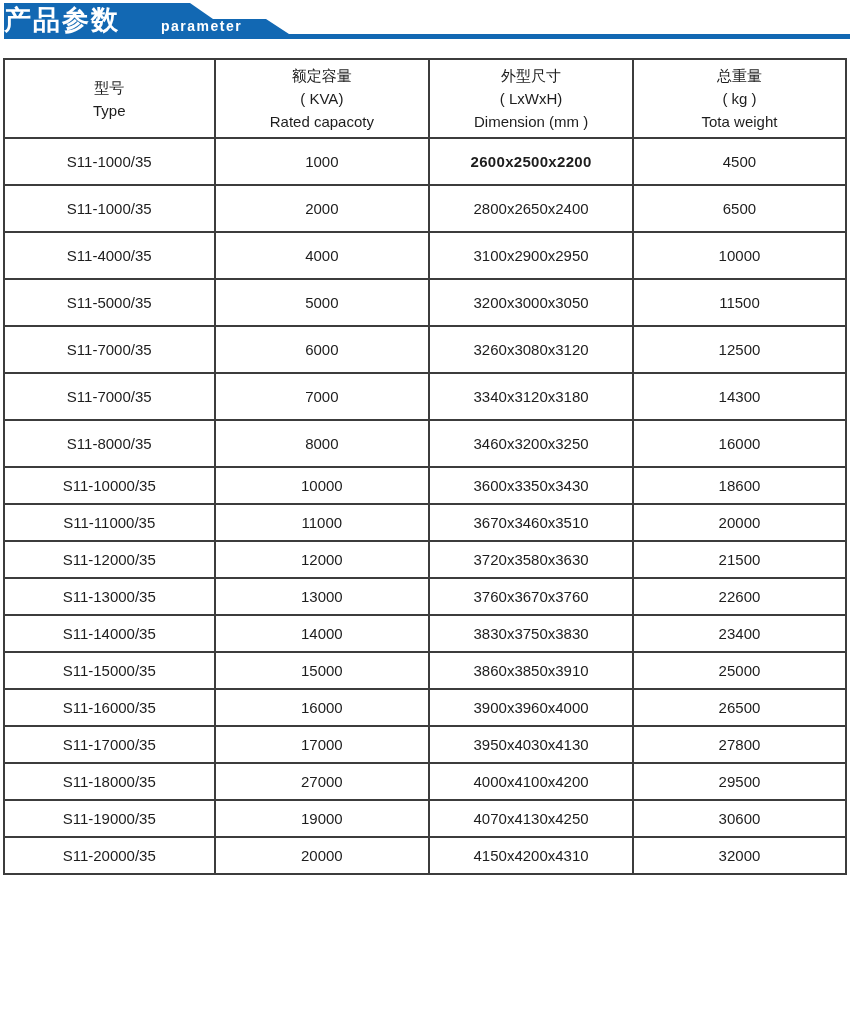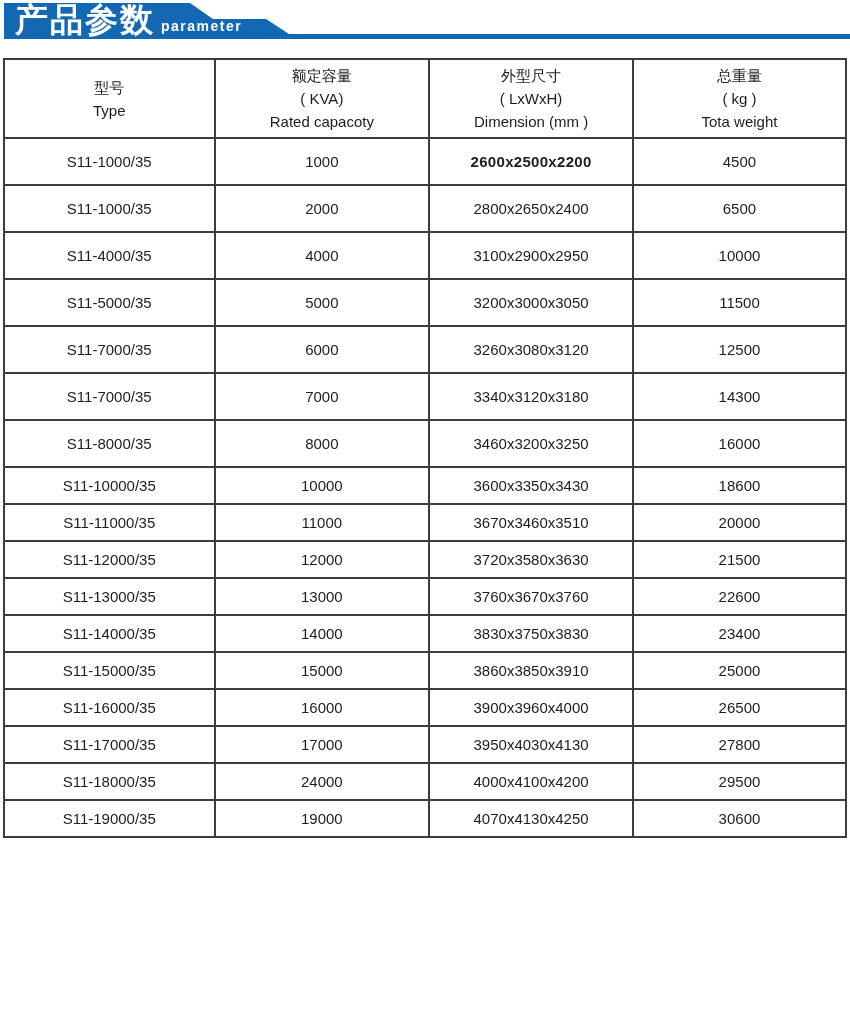--- a/index.html
+++ b/index.html
@@ -23,23 +23,23 @@
   }
   .banner svg {
     position: absolute;
     left: 0; top: 0;
     width: 850px;
     height: 42px;
     display: block;
   }
   .banner-title {
     position: absolute;
-    left: 15px;
+    left: 4px;
     top: 2px;
-    font-size: 33px;
+    font-size: 27px;
     font-weight: bold;
     color: #ffffff;
     letter-spacing: 2px;
     line-height: 36px;
     white-space: nowrap;
   }
   .banner-subtitle {
     position: absolute;
     left: 161px;
     top: 17px;
@@ -211,26 +211,32 @@
           <td>26500</td>
         </tr>
         <tr class="short">
           <td>S11-17000/35</td>
           <td>17000</td>
           <td>3950x4030x4130</td>
           <td>27800</td>
         </tr>
         <tr class="short">
           <td>S11-18000/35</td>
-          <td>24000</td>
+          <td>27000</td>
           <td>4000x4100x4200</td>
           <td>29500</td>
         </tr>
         <tr class="short">
           <td>S11-19000/35</td>
           <td>19000</td>
           <td>4070x4130x4250</td>
           <td>30600</td>
         </tr>
+        <tr class="short">
+          <td>S11-20000/35</td>
+          <td>20000</td>
+          <td>4150x4200x4310</td>
+          <td>32000</td>
+        </tr>
       </tbody>
   </table>
 
 </div>
 
 </body></html>

